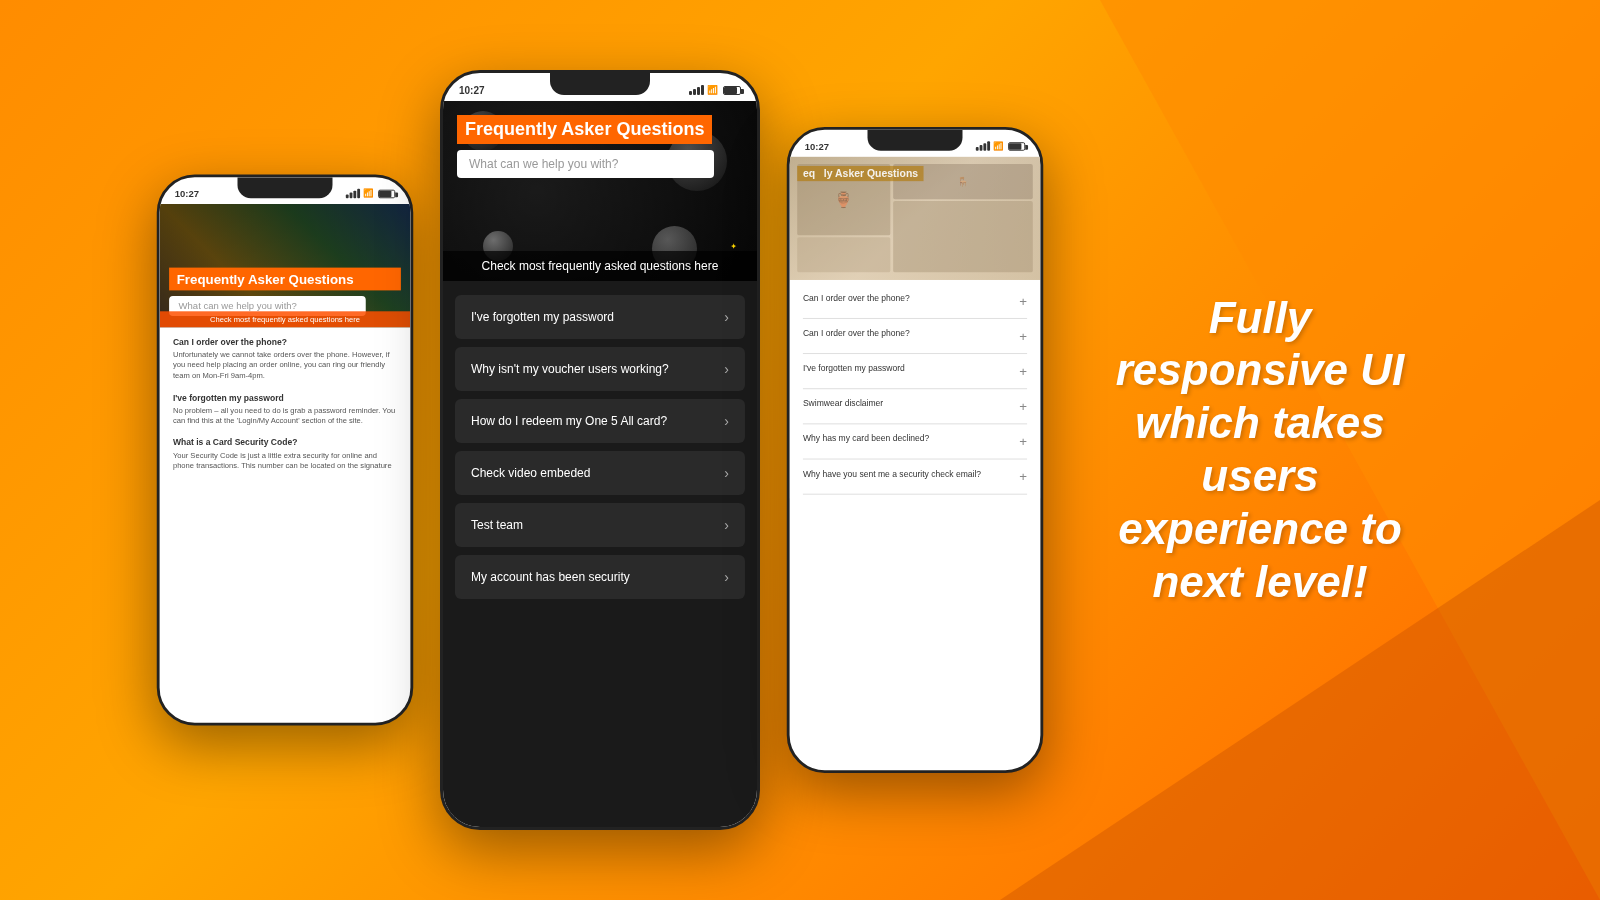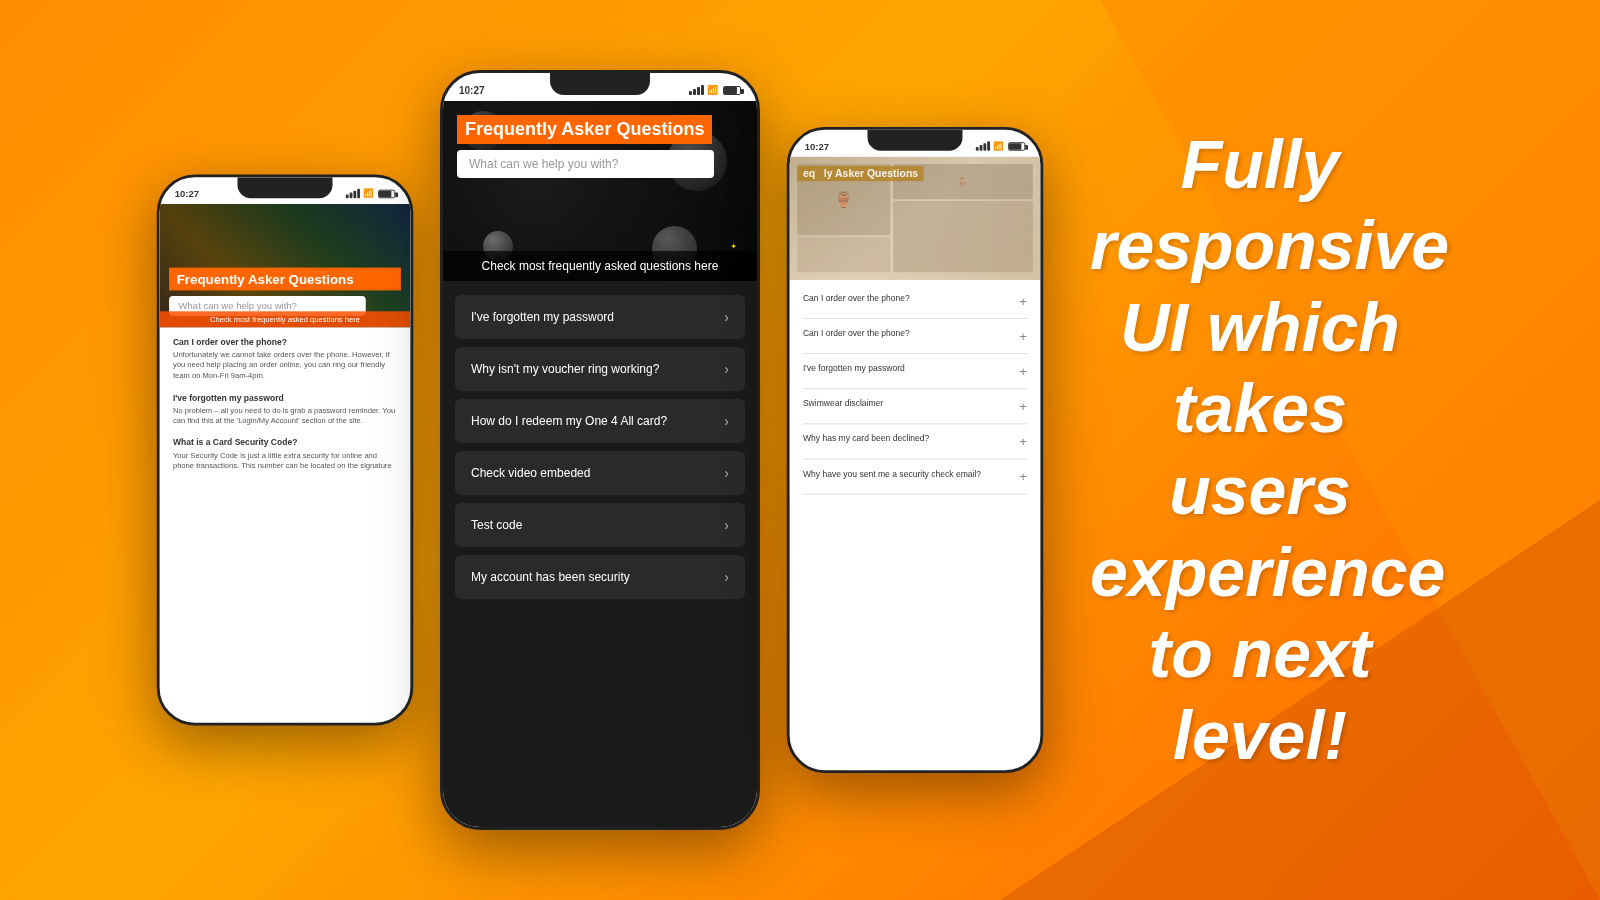--- a/index.html
+++ b/index.html
@@ -283,21 +283,21 @@
     }
 
     
     .marketing-section {
       width: 380px;
       text-align: center;
       padding: 20px;
     }
 
     .marketing-text {
-      font-size: 68px;
+      font-size: 44px;
       font-weight: bold;
       font-style: italic;
       color: #fff;
       line-height: 1.2;
       text-shadow: 2px 2px 4px rgba(0,0,0,0.2);
     }
   </style>
 </head>
 <body>
 
@@ -390,33 +390,33 @@
         </div>
         <div class="hero-cta hero-cta-large" style="background:rgba(0,0,0,0.7);font-size:12px;padding:8px 14px;">Check most frequently asked questions here</div>
       </div>
 
       <div style="background:#1a1a1a;flex:1;padding:14px 12px;overflow:hidden;">
         <div class="faq-btn">
           <span>I've forgotten my password</span>
           <span class="chevron">›</span>
         </div>
         <div class="faq-btn">
-          <span>Why isn't my voucher ring working?</span>
+          <span>Why isn't my voucher users working?</span>
           <span class="chevron">›</span>
         </div>
         <div class="faq-btn">
-          <span>How do I redeem my One 4 All card?</span>
+          <span>How do I redeem my One 5 All card?</span>
           <span class="chevron">›</span>
         </div>
         <div class="faq-btn">
           <span>Check video embeded</span>
           <span class="chevron">›</span>
         </div>
         <div class="faq-btn">
-          <span>Test code</span>
+          <span>Test team</span>
           <span class="chevron">›</span>
         </div>
         <div class="faq-btn">
           <span>My account has been security</span>
           <span class="chevron">›</span>
         </div>
       </div>
     </div>
   </div>
 

